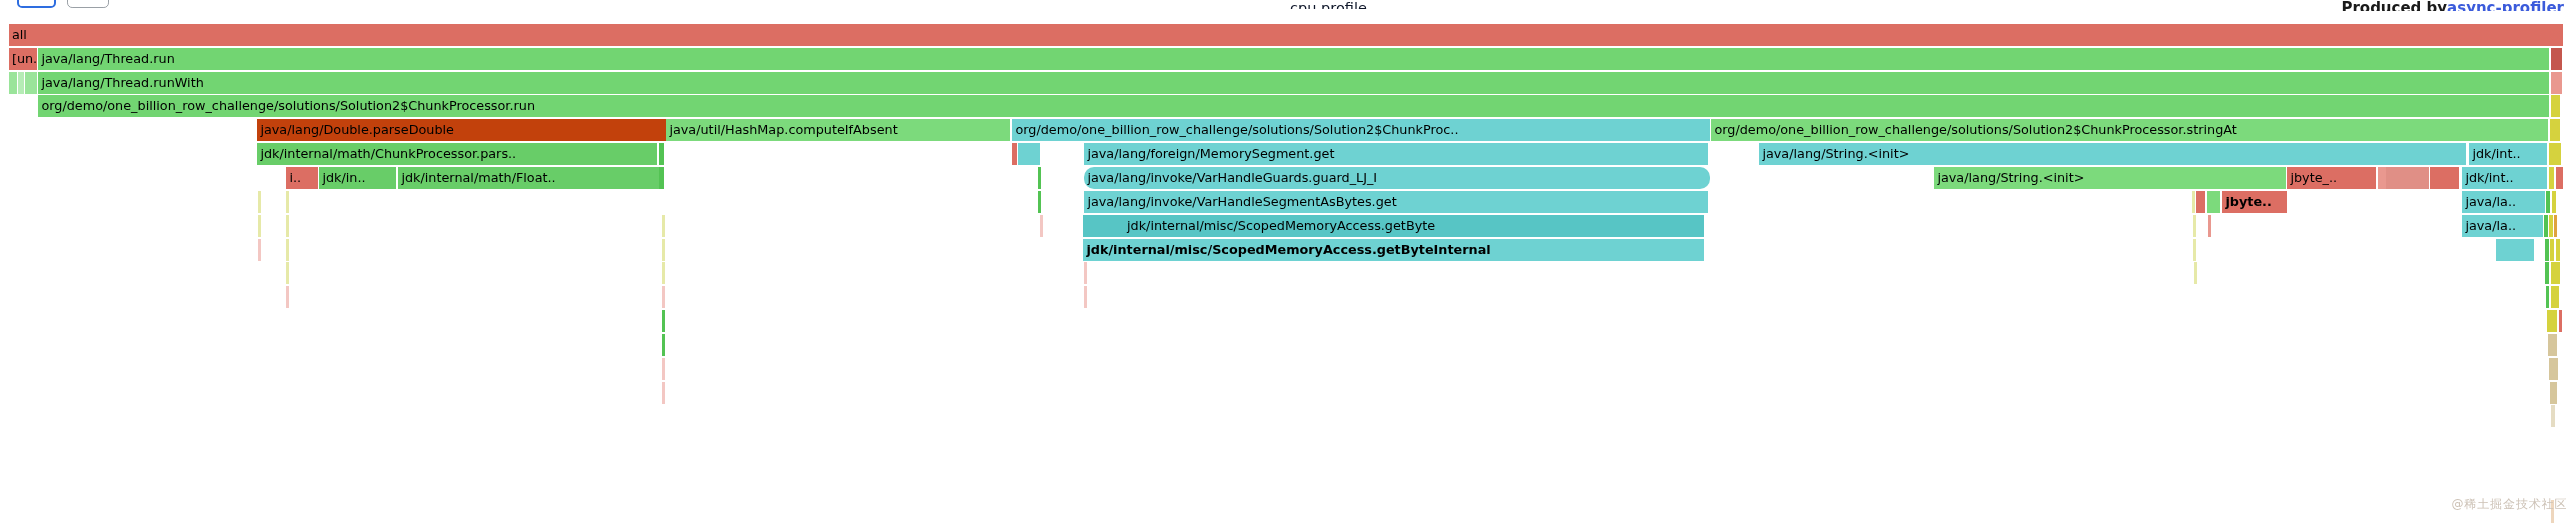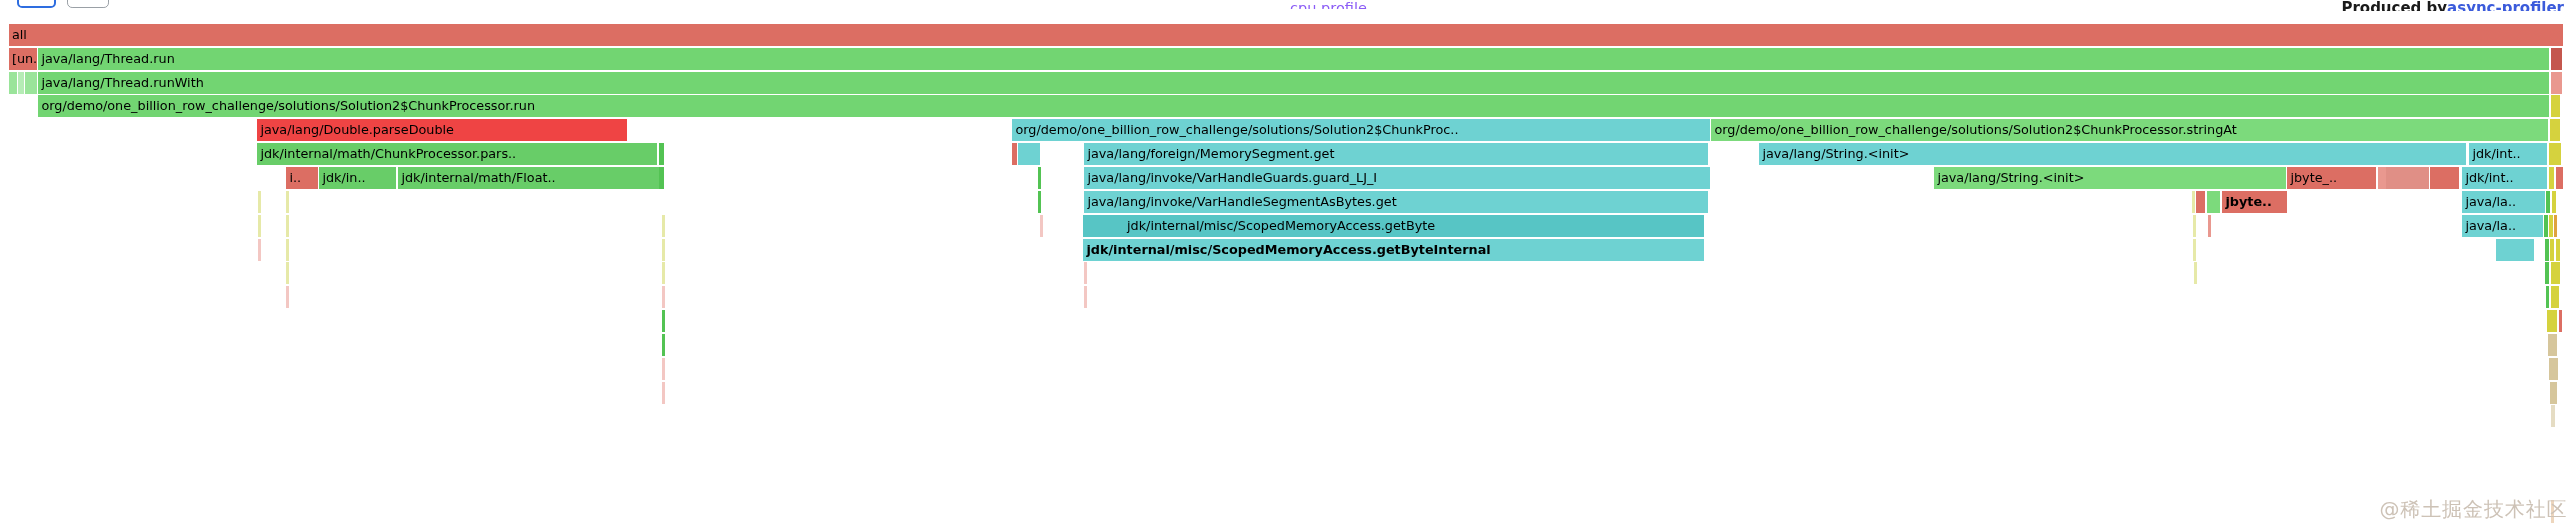--- a/index.html
+++ b/index.html
@@ -20,21 +20,21 @@
   .hdr-btn.primary{
     left:17px;top:-7.7px;width:39px;height:16px;
     border:2.1px solid #2e6de0;
   }
   .hdr-btn.plain{
     left:67px;top:-6.8px;width:42px;height:14.5px;
     border:1.3px solid #9aa0a6;
   }
   .partial-title{
     position:absolute;left:1218px;top:0;width:221px;height:8.5px;
-    overflow:hidden;text-align:center;color:#8b5cf6;
+    overflow:hidden;text-align:center;color:#0f172a;
   }
   .partial-title span{
     display:inline-block;margin-top:-10.2px;
     font-size:14.5px;font-weight:500;white-space:nowrap;
   }
   .produced-by{
     position:absolute;right:12px;top:0;height:11px;
     overflow:hidden;white-space:nowrap;
   }
   .produced-by span{
@@ -49,21 +49,21 @@
   .fr{
     position:absolute;height:22px;
     box-sizing:border-box;
     font-size:12.8px;line-height:22px;color:#000;
     white-space:nowrap;overflow:hidden;
     padding-left:3.4px;
     cursor:pointer;
   }
   .watermark{
     position:absolute;right:8.5px;top:496px;
-    font-size:20px;letter-spacing:0.9px;
+    font-size:12px;letter-spacing:0.9px;
     color:#cdc2b6;
   }
   .wm-line{
     position:absolute;left:2551px;top:500px;width:2.6px;height:23px;
     background:#e0b486;opacity:.55;
   }
 </style>
 </head>
 <body>
 
@@ -87,38 +87,39 @@
       <div class="fr" title="[un.." style="left: 8.5px; top: 48px; width: 28px; height: 22px; background: rgb(220, 110, 99);">[un..</div>
       <div class="fr" title="java/lang/Thread.run" style="left: 38px; top: 48px; width: 2511px; height: 22px; background: rgb(114, 213, 114);">java/lang/Thread.run</div>
       <div class="fr" style="left: 2551px; top: 48px; width: 11px; height: 22px; background: rgb(196, 87, 78);"></div>
       <div class="fr" style="left: 8.5px; top: 72px; width: 8.5px; height: 22px; background: rgb(154, 228, 154);"></div>
       <div class="fr" style="left: 18px; top: 72px; width: 6px; height: 22px; background: rgb(181, 236, 181);"></div>
       <div class="fr" style="left: 25px; top: 72px; width: 12px; height: 22px; background: rgb(154, 228, 154);"></div>
       <div class="fr" title="java/lang/Thread.runWith" style="left: 38px; top: 72px; width: 2511px; height: 22px; background: rgb(114, 213, 114);">java/lang/Thread.runWith</div>
       <div class="fr" style="left: 2551px; top: 72px; width: 11px; height: 22px; background: rgb(233, 152, 143);"></div>
       <div class="fr" title="org/demo/one_billion_row_challenge/solutions/Solution2$ChunkProcessor.run" style="left: 38px; top: 95px; width: 2511px; height: 22px; background: rgb(114, 213, 114);">org/demo/one_billion_row_challenge/solutions/Solution2$ChunkProcessor.run</div>
       <div class="fr" style="left: 2551px; top: 95px; width: 9.4px; height: 22px; background: rgb(213, 210, 62);"></div>
-      <div class="fr" title="java/lang/Double.parseDouble" style="left: 257px; top: 119px; width: 370px; height: 22px; background: #ef4444;">java/lang/Double.parseDouble</div>
+      <div class="fr" title="java/lang/Double.parseDouble" style="left: 257px; top: 119px; width: 422px; height: 22px; background: #c2410c;">java/lang/Double.parseDouble</div>
+      <div class="fr" title="java/util/HashMap.computeIfAbsent" style="left: 666px; top: 119px; width: 344px; height: 22px; background: rgb(124, 218, 124);">java/util/HashMap.computeIfAbsent</div>
       <div class="fr" title="org/demo/one_billion_row_challenge/solutions/Solution2$ChunkProc.." style="left: 1012px; top: 119px; width: 698px; height: 22px; background: rgb(110, 210, 210);">org/demo/one_billion_row_challenge/solutions/Solution2$ChunkProc..</div>
       <div class="fr" title="org/demo/one_billion_row_challenge/solutions/Solution2$ChunkProcessor.stringAt" style="left: 1711px; top: 119px; width: 837px; height: 22px; background: rgb(124, 218, 124);">org/demo/one_billion_row_challenge/solutions/Solution2$ChunkProcessor.stringAt</div>
       <div class="fr" style="left: 2550px; top: 119px; width: 10.2px; height: 22px; background: rgb(213, 210, 62);"></div>
       <div class="fr" title="jdk/internal/math/FloatingDecimal.pars.." style="left: 257px; top: 143px; width: 400px; height: 22px; background: rgb(104, 205, 104);">jdk/internal/math/ChunkProcessor.pars..</div>
       <div class="fr" style="left: 659px; top: 143px; width: 5.1px; height: 22px; background: rgb(83, 195, 83);"></div>
       <div class="fr" style="left: 1012px; top: 143px; width: 5.1px; height: 22px; background: rgb(220, 110, 99);"></div>
       <div class="fr" style="left: 1018px; top: 143px; width: 22px; height: 22px; background: rgb(110, 210, 210);"></div>
       <div class="fr" title="java/lang/foreign/MemorySegment.get" style="left: 1084px; top: 143px; width: 624px; height: 22px; background: rgb(110, 210, 210);">java/lang/foreign/MemorySegment.get</div>
       <div class="fr" title="java/lang/String.&lt;init&gt;" style="left: 1759px; top: 143px; width: 707px; height: 22px; background: rgb(110, 210, 210);">java/lang/String.&lt;init&gt;</div>
       <div class="fr" title="jdk/int.." style="left: 2469px; top: 143px; width: 78px; height: 22px; background: rgb(110, 210, 210);">jdk/int..</div>
       <div class="fr" style="left: 2549px; top: 143px; width: 12px; height: 22px; background: rgb(213, 210, 62);"></div>
       <div class="fr" title="i.." style="left: 286px; top: 167px; width: 31.5px; height: 22px; background: rgb(220, 110, 99);">i..</div>
       <div class="fr" title="jdk/in.." style="left: 319px; top: 167px; width: 77px; height: 22px; background: rgb(104, 205, 104);">jdk/in..</div>
       <div class="fr" title="jdk/internal/math/Float.." style="left: 398px; top: 167px; width: 261px; height: 22px; background: rgb(104, 205, 104);">jdk/internal/math/Float..</div>
       <div class="fr" style="left: 659px; top: 167px; width: 5.1px; height: 22px; background: rgb(83, 195, 83);"></div>
       <div class="fr" style="left: 1038px; top: 167px; width: 3.4px; height: 22px; background: rgb(83, 195, 83);"></div>
-      <div class="fr" title="java/lang/invoke/VarHandleGuards.guard_LJ_I" style="left: 1084px; top: 167px; width: 626px; height: 22px; background: rgb(110, 210, 210);">java/lang/invoke/VarHandleGuards.guard_LJ_I</div>
+      <div class="fr" title="java/lang/invoke/VarHandleGuards.guard_LJ_I" style="left: 1084px; top: 167px; width: 626px; height: 22px; background: rgb(110, 210, 210); border-radius: 10px;">java/lang/invoke/VarHandleGuards.guard_LJ_I</div>
       <div class="fr" title="java/lang/String.&lt;init&gt;" style="left: 1934px; top: 167px; width: 352px; height: 22px; background: rgb(124, 218, 124);">java/lang/String.&lt;init&gt;</div>
       <div class="fr" title="jbyte_.." style="left: 2287px; top: 167px; width: 89px; height: 22px; background: rgb(220, 110, 99);">jbyte_..</div>
       <div class="fr" style="left: 2378px; top: 167px; width: 7.7px; height: 22px; background: rgb(233, 152, 143);"></div>
       <div class="fr" style="left: 2386px; top: 167px; width: 43px; height: 22px; background: rgb(224, 143, 134);"></div>
       <div class="fr" style="left: 2430px; top: 167px; width: 29px; height: 22px; background: rgb(220, 110, 99);"></div>
       <div class="fr" title="jdk/int.." style="left: 2462px; top: 167px; width: 85px; height: 22px; background: rgb(110, 210, 210);">jdk/int..</div>
       <div class="fr" style="left: 2549px; top: 167px; width: 5.1px; height: 22px; background: rgb(213, 210, 62);"></div>
       <div class="fr" style="left: 2556px; top: 167px; width: 6.8px; height: 22px; background: rgb(220, 110, 99);"></div>
       <div class="fr" style="left: 258px; top: 191px; width: 3.4px; height: 22px; background: rgb(230, 233, 168);"></div>
       <div class="fr" style="left: 286px; top: 191px; width: 3.4px; height: 22px; background: rgb(230, 233, 168);"></div>

